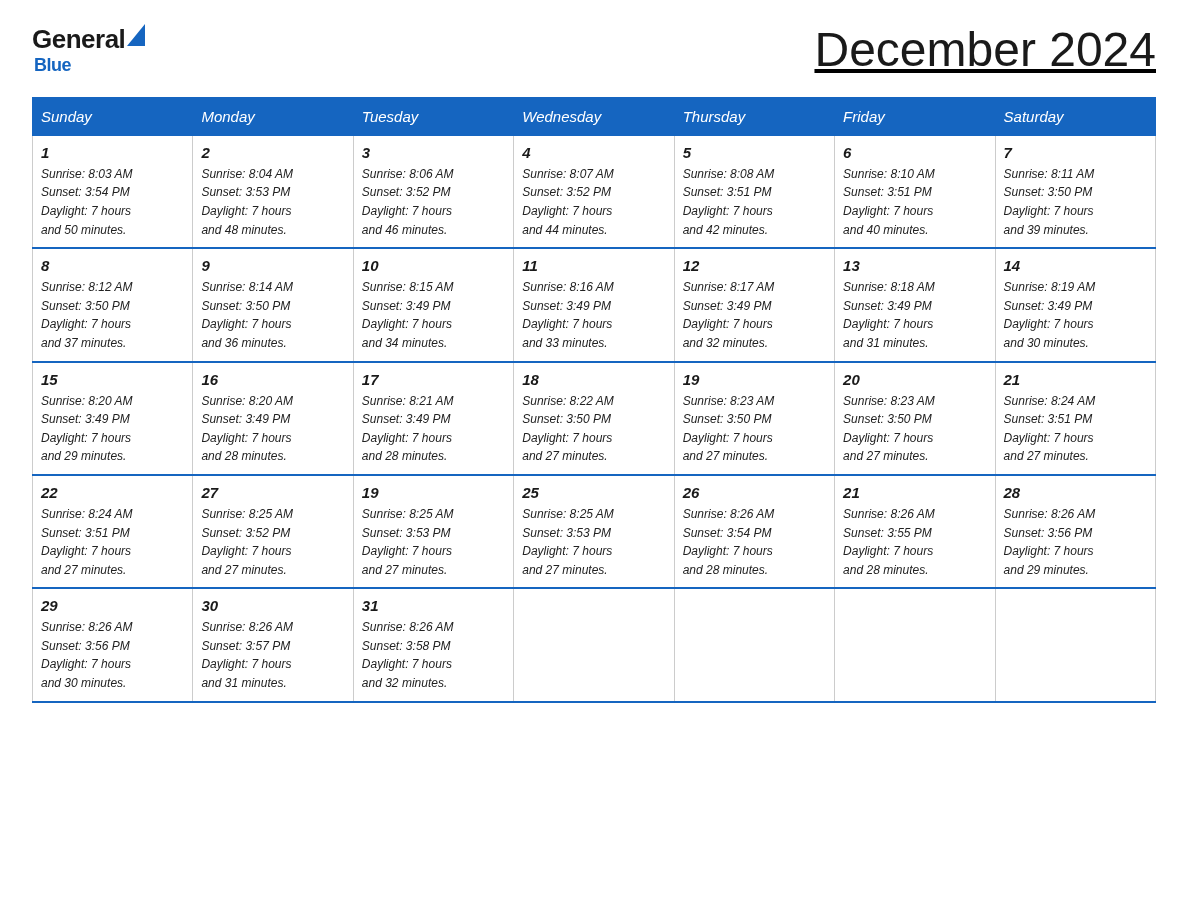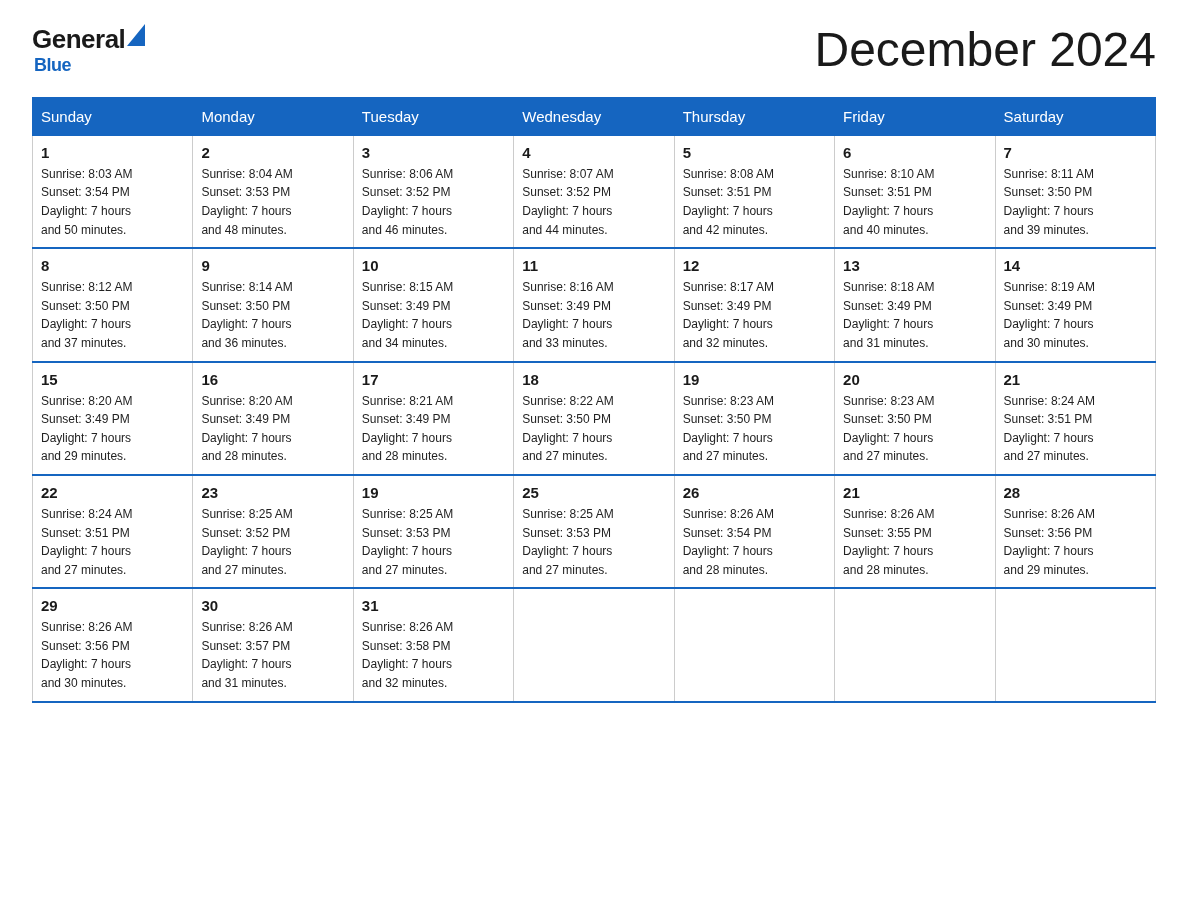--- a/index.html
+++ b/index.html
@@ -9,36 +9,37 @@
       padding: 24px 32px;
       width: 1188px;
       min-height: 918px;
     }
     .header {
       display: flex;
       justify-content: space-between;
       align-items: flex-start;
       margin-bottom: 20px;
     }
-    .title-section { text-align: right; }
+    .title-section { text-align: right; text-decoration: underline; }
     .month-title {
       font-size: 48px;
       font-weight: 300;
       color: #1a1a1a;
       line-height: 1.1;
     }
     .location {
       font-size: 20px;
       color: #333;
       margin-top: 4px;
     }
     table {
       width: 100%;
       border-collapse: collapse;
       table-layout: fixed;
+      font-style: italic;
     }
     thead tr {
       background-color: #1565c0;
       color: #fff;
     }
     thead th {
       padding: 10px 8px;
       text-align: left;
       font-size: 15px;
       font-weight: normal;
@@ -221,21 +222,21 @@
           <span class="day-number">21</span>
           <div class="day-info">Sunrise: 8:24 AM<br>Sunset: 3:51 PM<br>Daylight: 7 hours<br>and 27 minutes.</div>
         </td>
       </tr>
       <tr>
         <td>
           <span class="day-number">22</span>
           <div class="day-info">Sunrise: 8:24 AM<br>Sunset: 3:51 PM<br>Daylight: 7 hours<br>and 27 minutes.</div>
         </td>
         <td>
-          <span class="day-number">23</span>
+          <span class="day-number">27</span>
           <div class="day-info">Sunrise: 8:25 AM<br>Sunset: 3:52 PM<br>Daylight: 7 hours<br>and 27 minutes.</div>
         </td>
         <td>
           <span class="day-number">19</span>
           <div class="day-info">Sunrise: 8:25 AM<br>Sunset: 3:53 PM<br>Daylight: 7 hours<br>and 27 minutes.</div>
         </td>
         <td>
           <span class="day-number">25</span>
           <div class="day-info">Sunrise: 8:25 AM<br>Sunset: 3:53 PM<br>Daylight: 7 hours<br>and 27 minutes.</div>
         </td>

